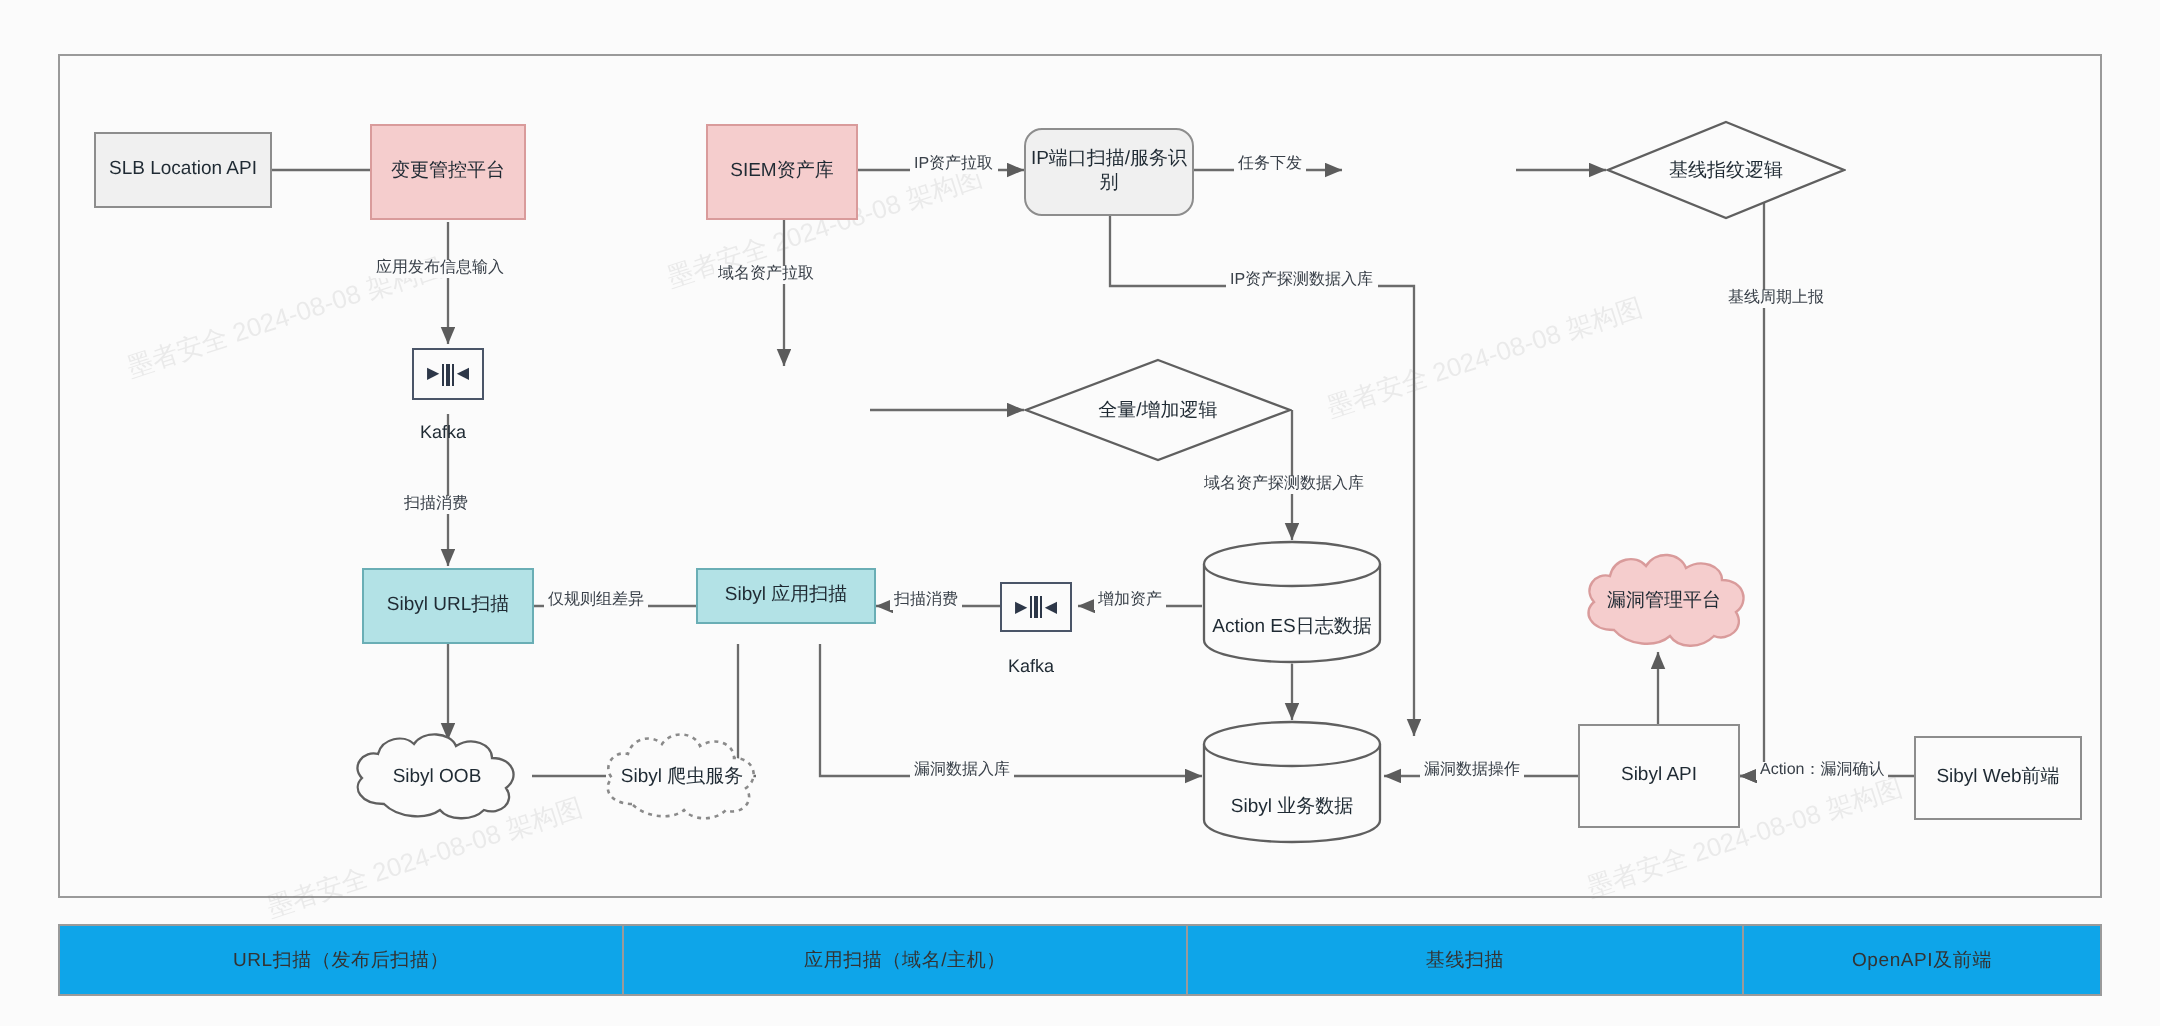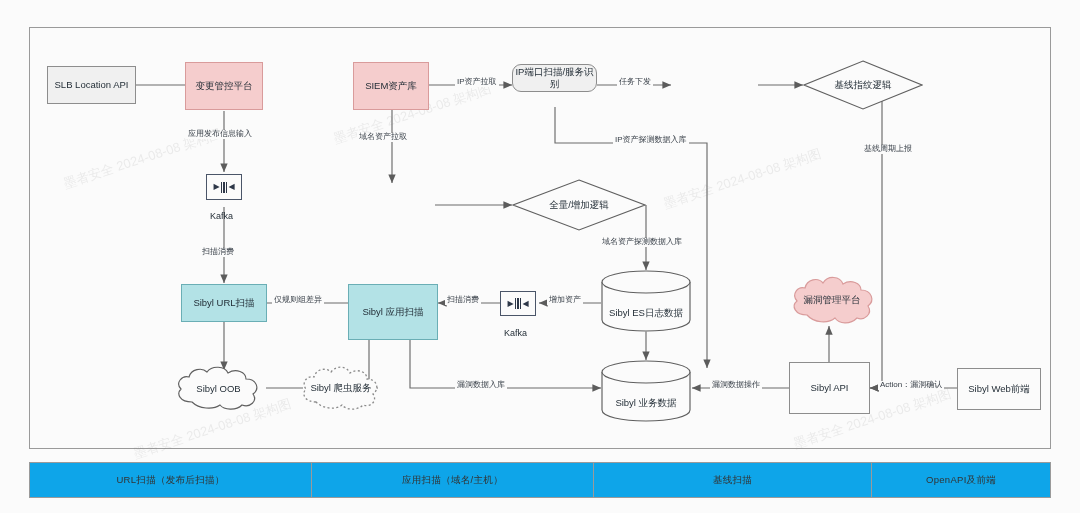--- a/index.html
+++ b/index.html
@@ -177,21 +177,21 @@
 
   <div class="node box-pink" style="left:353px;top:62px;width:76px;height:48px;">
     <span>SIEM资产库</span>
   </div>
 
   <div class="elabel" style="left:357px;top:133px;">域名资产拉取</div>
 
   <div class="elabel" style="left:455px;top:78px;">IP资产拉取</div>
 
 
-  <div class="node box-round" style="left:512px;top:64px;width:85px;height:28px;">
+  <div class="node box-round" style="left:512px;top:64px;width:85px;height:44px;">
     <span>IP端口扫描/服务识别</span>
   </div>
 
   <div class="elabel" style="left:617px;top:78px;">任务下发</div>
 
   <div class="elabel" style="left:613px;top:136px;">IP资产探测数据入库</div>
 
   <div class="diamond-wrap" style="left:512px;top:179px;width:134px;height:52px;">
     <svg class="dshape" width="134" height="52" viewBox="0 0 134 52">
       <polygon points="67,1 133,26 67,51 1,26" fill="#fbfbfb" stroke="#5f5f5f" stroke-width="1.15"></polygon>
@@ -204,21 +204,21 @@
 
   <div class="diamond-wrap" style="left:803px;top:60px;width:120px;height:50px;">
     <svg class="dshape" width="120" height="50" viewBox="0 0 120 50">
       <polygon points="60,1 119,25 60,49 1,25" fill="#fbfbfb" stroke="#5f5f5f" stroke-width="1.15"></polygon>
     </svg>
     <div class="dlabel">基线指纹逻辑</div>
   </div>
 
   <div class="elabel" style="left:862px;top:145px;">基线周期上报</div>
 
-  <div class="node box-teal" style="left:348px;top:284px;width:90px;height:56px;">
+  <div class="node box-teal" style="left:348px;top:284px;width:90px;height:28px;">
     <span>Sibyl 应用扫描</span>
   </div>
 
   <div class="elabel" style="left:445px;top:296px;">扫描消费</div>
 
   <div class="kafka" style="left:500px;top:291px;width:36px;height:25px;">
     <div class="k-in">
       <span class="ktri">▶</span>
       <span class="kbar"></span>
       <span class="kbar"></span>
@@ -239,21 +239,21 @@
     <div class="cllabel">Sibyl 爬虫服务</div>
   </div>
 
   <div class="elabel" style="left:455px;top:381px;">漏洞数据入库</div>
 
   <div class="cyl" style="left:601px;top:270px;width:90px;height:62px;">
     <svg width="90" height="62" viewBox="0 0 90 62">
       <path d="M1,12 L1,50 C1,56.6 20.7,61 45,61 C69.3,61 89,56.6 89,50 L89,12" fill="#fbfbfb" stroke="#5f5f5f" stroke-width="1.15"></path>
       <ellipse cx="45" cy="12" rx="44" ry="11" fill="#fbfbfb" stroke="#5f5f5f" stroke-width="1.15"></ellipse>
     </svg>
-    <div class="clabel" style="padding-top:12px;">Sibyl ES日志数据</div>
+    <div class="clabel" style="padding-top:12px;">Action ES日志数据</div>
   </div>
 
   <div class="cyl" style="left:601px;top:360px;width:90px;height:62px;">
     <svg width="90" height="62" viewBox="0 0 90 62">
       <path d="M1,12 L1,50 C1,56.6 20.7,61 45,61 C69.3,61 89,56.6 89,50 L89,12" fill="#fbfbfb" stroke="#5f5f5f" stroke-width="1.15"></path>
       <ellipse cx="45" cy="12" rx="44" ry="11" fill="#fbfbfb" stroke="#5f5f5f" stroke-width="1.15"></ellipse>
     </svg>
     <div class="clabel" style="padding-top:12px;">Sibyl 业务数据</div>
   </div>
 

